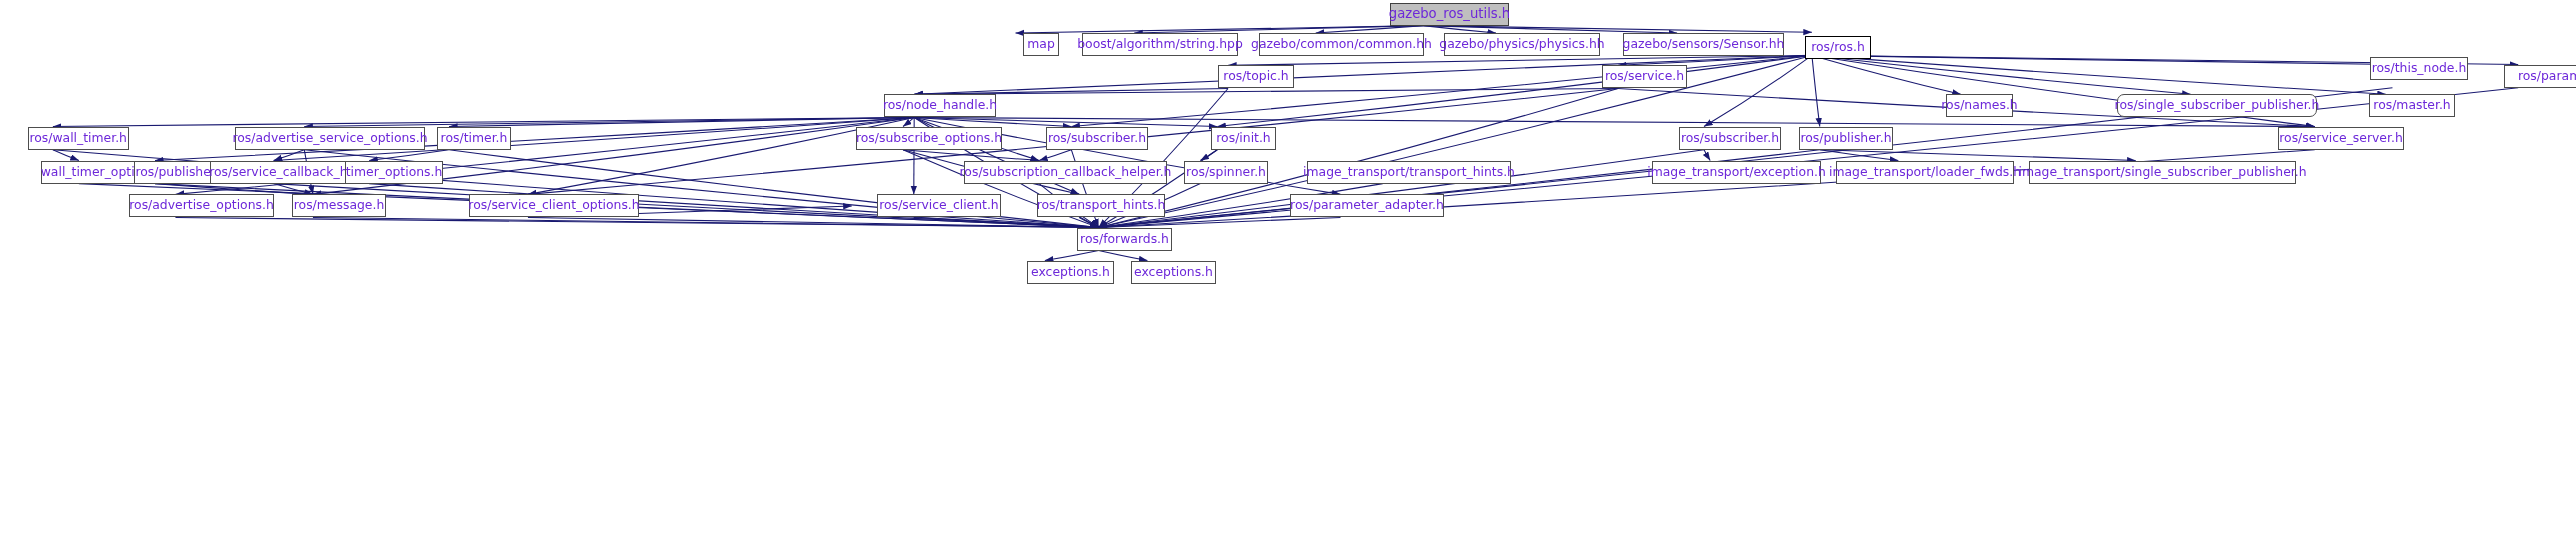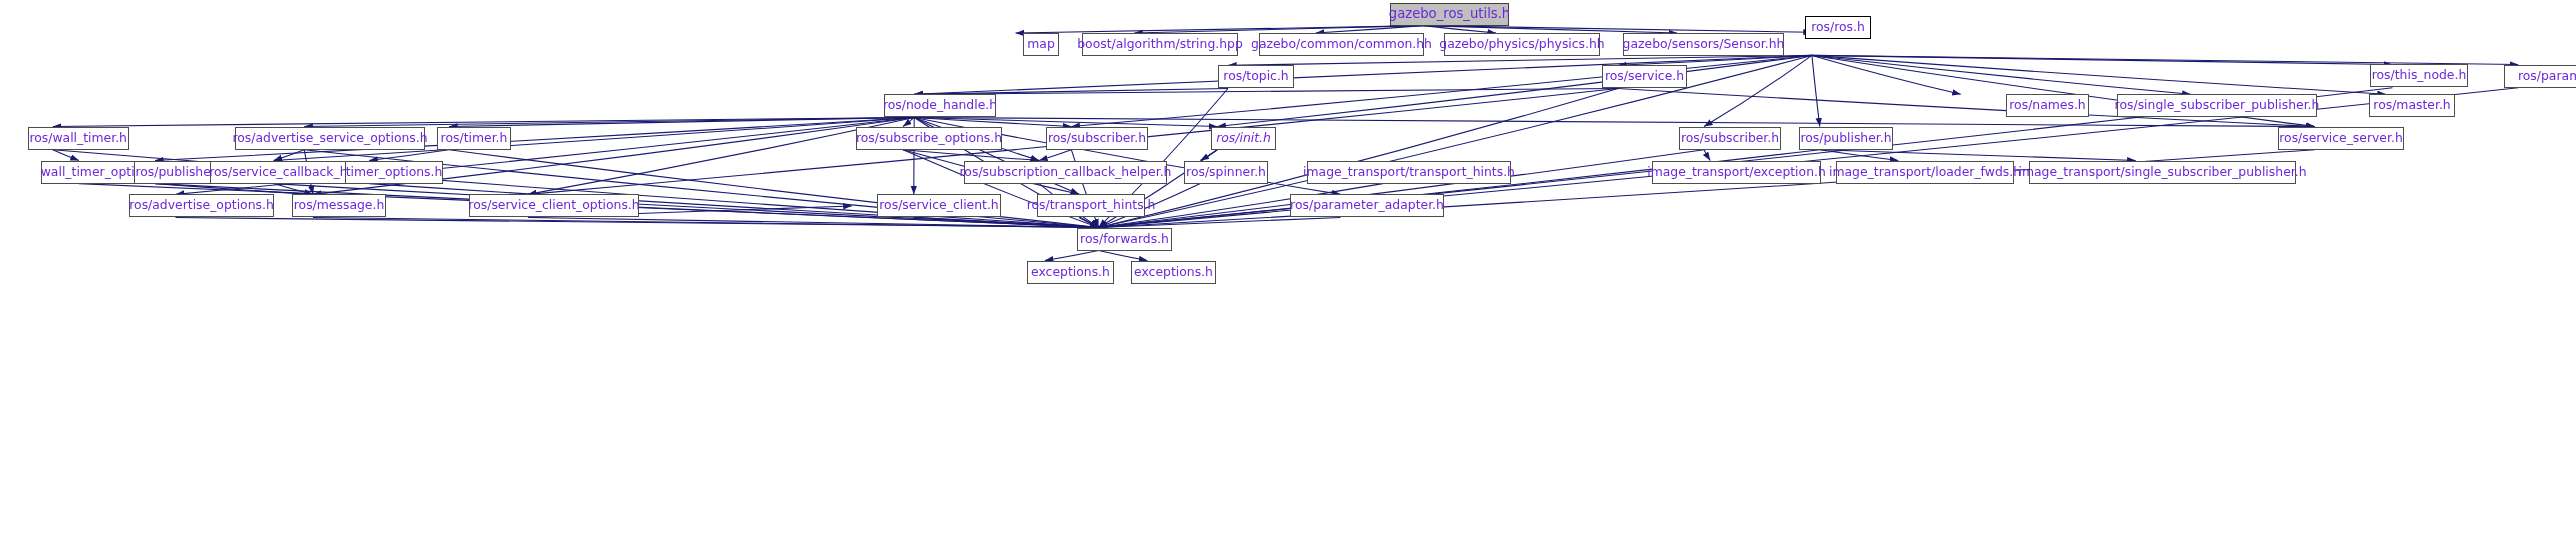--- a/index.html
+++ b/index.html
@@ -136,52 +136,52 @@
         <path d="M1327.5,303 Q1357,309.6 1386.5,315" stroke="#191970" stroke-width="1.3" fill="none" marker-end="url(#arrow)"></path>
       </g>
   </svg>
   <div id="nodes">
       <div class="node root" style="left: 1364px; top: 2.5px; width: 119px;">gazebo_ros_utils.h</div>
       <div class="node" style="left: 997px; top: 33px; width: 36px;">map</div>
       <div class="node" style="left: 1056px; top: 33px; width: 156px;">boost/algorithm/string.hpp</div>
       <div class="node" style="left: 1233px; top: 33px; width: 165px;">gazebo/common/common.hh</div>
       <div class="node" style="left: 1418px; top: 33px; width: 156px;">gazebo/physics/physics.hh</div>
       <div class="node" style="left: 1597px; top: 33px; width: 161px;">gazebo/sensors/Sensor.hh</div>
-      <div class="node key" style="left: 1779px; top: 16px; width: 66px;">ros/ros.h</div>
+      <div class="node key" style="left: 1779px; top: 36px; width: 66px;">ros/ros.h</div>
       <div class="node" style="left: 1192px; top: 65px; width: 76px;">ros/topic.h</div>
       <div class="node" style="left: 1576px; top: 65px; width: 85px;">ros/service.h</div>
-      <div class="node" style="left: 2344px; top: 64px; width: 98px;">ros/this_node.h</div>
+      <div class="node" style="left: 2344px; top: 57px; width: 98px;">ros/this_node.h</div>
       <div class="node" style="left: 2478px; top: 65px; width: 103px;">ros/param.h</div>
       <div class="node" style="left: 858px; top: 94px; width: 112px;">ros/node_handle.h</div>
-      <div class="node" style="left: 1980px; top: 94px; width: 83px;">ros/names.h</div>
-      <div class="node" style="left: 2091px; top: 94px; width: 200px;">ros/single_subscriber_publisher.h</div>
+      <div class="node" style="left: 1920px; top: 94px; width: 67px;">ros/names.h</div>
+      <div class="node" style="left: 2091px; top: 94px; width: 200px; border-radius: 7px;">ros/single_subscriber_publisher.h</div>
       <div class="node" style="left: 2343px; top: 94px; width: 86px;">ros/master.h</div>
       <div class="node" style="left: 1.7px; top: 127px; width: 101px;">ros/wall_timer.h</div>
       <div class="node" style="left: 209px; top: 127px; width: 190px;">ros/advertise_service_options.h</div>
       <div class="node" style="left: 411px; top: 127px; width: 74px;">ros/timer.h</div>
       <div class="node" style="left: 830px; top: 127px; width: 146px;">ros/subscribe_options.h</div>
       <div class="node" style="left: 1020px; top: 127px; width: 102px;">ros/subscriber.h</div>
-      <div class="node" style="left: 1185px; top: 127px; width: 65px; font-style: italic;">ros/init.h</div>
+      <div class="node" style="left: 1185px; top: 127px; width: 65px;">ros/init.h</div>
       <div class="node" style="left: 1653px; top: 127px; width: 102px;">ros/subscriber.h</div>
       <div class="node" style="left: 1773px; top: 127px; width: 94px;">ros/publisher.h</div>
       <div class="node" style="left: 2252px; top: 127px; width: 126px;">ros/service_server.h</div>
       <div class="node" style="left: 15px; top: 161px; width: 127px;">wall_timer_options.h</div>
       <div class="node" style="left: 108px; top: 161px; width: 94px;">ros/publisher.h</div>
       <div class="node" style="left: 184px; top: 161px; width: 179px;">ros/service_callback_helper.h</div>
       <div class="node" style="left: 319px; top: 161px; width: 98px;">timer_options.h</div>
       <div class="node" style="left: 938px; top: 161px; width: 203px;">ros/subscription_callback_helper.h</div>
       <div class="node" style="left: 1158px; top: 161px; width: 84px;">ros/spinner.h</div>
       <div class="node" style="left: 1281px; top: 161px; width: 204px;">image_transport/transport_hints.h</div>
       <div class="node" style="left: 1626px; top: 161px; width: 169px;">image_transport/exception.h</div>
       <div class="node" style="left: 1810px; top: 161px; width: 178px;">image_transport/loader_fwds.h</div>
       <div class="node" style="left: 2003px; top: 161px; width: 267px;">image_transport/single_subscriber_publisher.h</div>
       <div class="node" style="left: 103px; top: 194px; width: 145px;">ros/advertise_options.h</div>
       <div class="node" style="left: 266px; top: 194px; width: 94px;">ros/message.h</div>
       <div class="node" style="left: 443px; top: 194px; width: 170px;">ros/service_client_options.h</div>
       <div class="node" style="left: 851px; top: 194px; width: 124px;">ros/service_client.h</div>
-      <div class="node" style="left: 1011px; top: 194px; width: 108px;">ros/transport_hints.h</div>
+      <div class="node" style="left: 1011px; top: 194px; width: 128px;">ros/transport_hints.h</div>
       <div class="node" style="left: 1264px; top: 194px; width: 154px;">ros/parameter_adapter.h</div>
       <div class="node" style="left: 1051px; top: 228px; width: 95px;">ros/forwards.h</div>
       <div class="node" style="left: 1001px; top: 261px; width: 87px;">exceptions.h</div>
       <div class="node" style="left: 1105px; top: 261px; width: 85px;">exceptions.h</div>
     </div>
 </div>
 
 
 </body></html>

